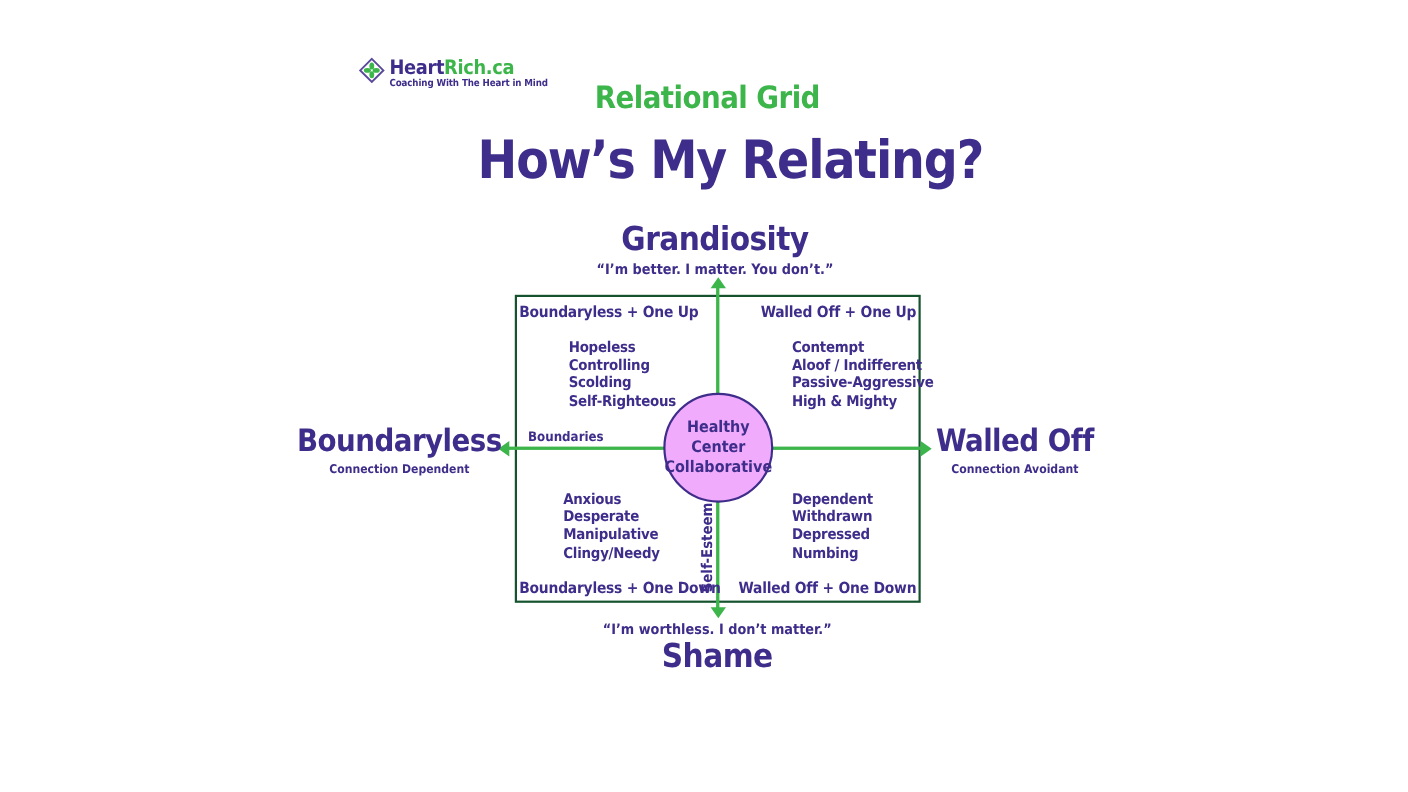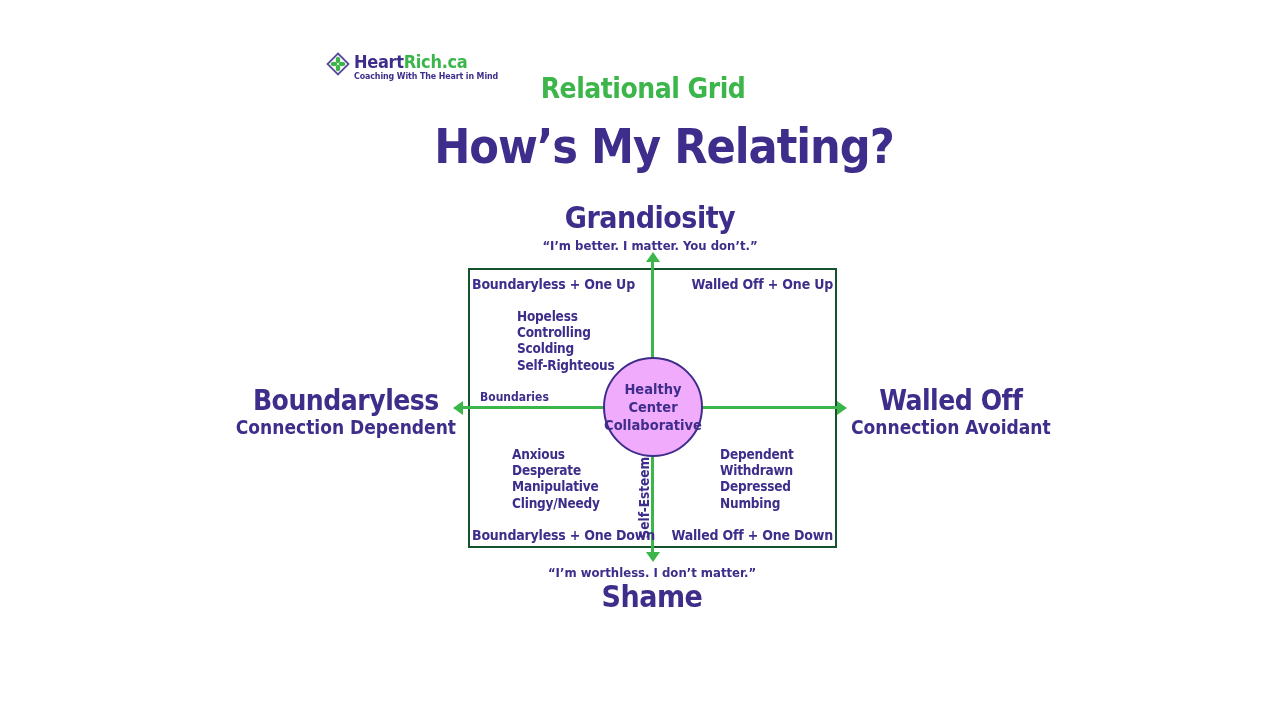--- a/index.html
+++ b/index.html
@@ -56,21 +56,21 @@
   .q-br-list{left:720px;top:446px;}
 
   .boundaries{left:480px;top:390px;font-size:12px;}
   .self-esteem{left:603px;top:491px;width:80px;height:15px;transform:rotate(-90deg);
     font-size:13.5px;text-align:center;white-space:nowrap;}
 
   
   .axis-left{right:824px;top:385px;display:flex;flex-direction:column;align-items:center;}
   .axis-right{left:851px;top:385px;display:flex;flex-direction:column;align-items:center;}
   .axis-big{font-size:28px;line-height:32px;letter-spacing:-0.5px;white-space:nowrap;}
-  .axis-sub{font-size:19px;line-height:14px;margin-top:3px;white-space:nowrap;}
+  .axis-sub{font-size:11px;line-height:14px;margin-top:3px;white-space:nowrap;}
 
   
   .shame-quote{left:652px;top:565px;font-size:13px;}
   .shame{left:652px;top:579px;font-size:30px;letter-spacing:-0.5px;}
 
   
   .footer{left:790px;top:657px;font-size:13px;letter-spacing:-0.1px;}
 </style>
 </head>
 <body>
@@ -111,20 +111,26 @@
   <div class="abs corner q-tr-label">Walled Off + One Up</div>
   <div class="abs corner q-bl-label">Boundaryless + One Down</div>
   <div class="abs corner q-br-label">Walled Off + One Down</div>
 
   <div class="abs qlist q-tl-list">
     <div>Hopeless</div>
     <div>Controlling</div>
     <div>Scolding</div>
     <div>Self-Righteous</div>
   </div>
+  <div class="abs qlist q-tr-list">
+    <div>Contempt</div>
+    <div>Aloof / Indifferent</div>
+    <div>Passive-Aggressive</div>
+    <div>High &amp; Mighty</div>
+  </div>
   <div class="abs qlist q-bl-list">
     <div>Anxious</div>
     <div>Desperate</div>
     <div>Manipulative</div>
     <div>Clingy/Needy</div>
   </div>
   <div class="abs qlist q-br-list">
     <div>Dependent</div>
     <div>Withdrawn</div>
     <div>Depressed</div>

